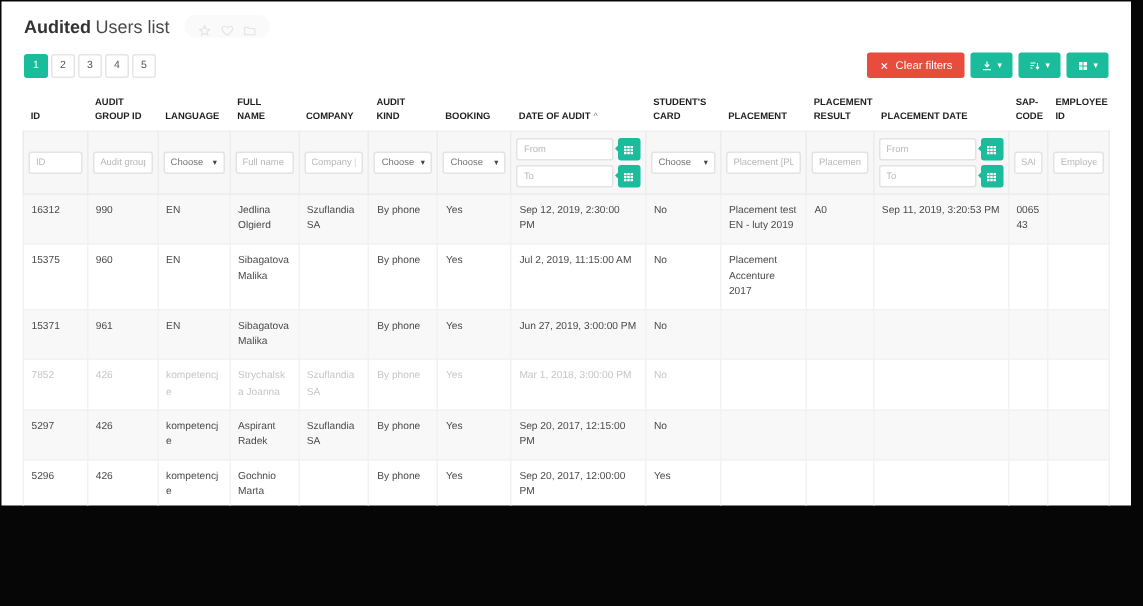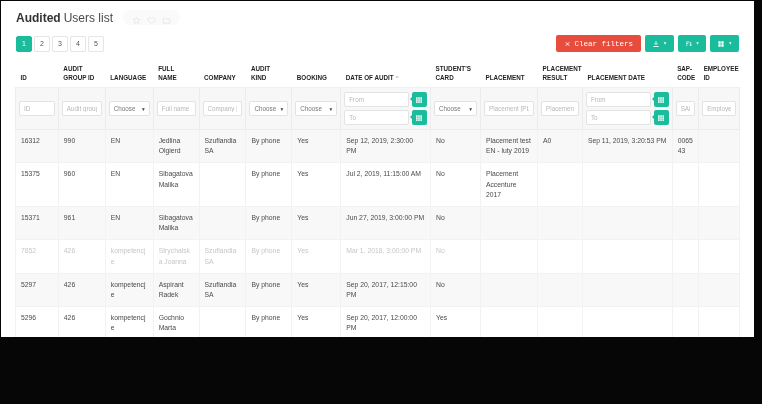--- a/index.html
+++ b/index.html
@@ -25,21 +25,21 @@
   .title-actions .ticon svg{width:9px;height:9px;}
   
   .toolbar{display:flex;align-items:center;justify-content:space-between;padding:8px 15px 10px 15px;}
   .pagination{display:flex;gap:2px;}
   .page-btn{
     width:16px;height:16px;border:1px solid #e5e5e5;background:#fff;color:#555;
     font-size:7px;border-radius:2px;display:flex;align-items:center;justify-content:center;
     cursor:pointer;font-family:inherit;padding:0;
   }
   .page-btn.active{background:#1abc9c;border-color:#1abc9c;color:#fff;}
-  .toolbar-right{display:flex;align-items:flex-start;gap:4px;font-family:Liberation Mono, monospace;}
+  .toolbar-right{display:flex;align-items:flex-start;gap:4px;}
   .btn{
     height:17px;border:none;border-radius:2px;display:inline-flex;align-items:center;
     cursor:pointer;font-family:inherit;color:#fff;
   }
   .btn svg{width:8px;height:8px;}
   .btn .caret{font-size:6px;margin-left:3px;line-height:1;}
   .btn-danger{background:#e74c3c;padding:0 8px;font-size:7.5px;gap:4px;}
   .btn-accent{background:#1abc9c;padding:0 7px;}
   
   .table-wrap{padding:0 14px;}

